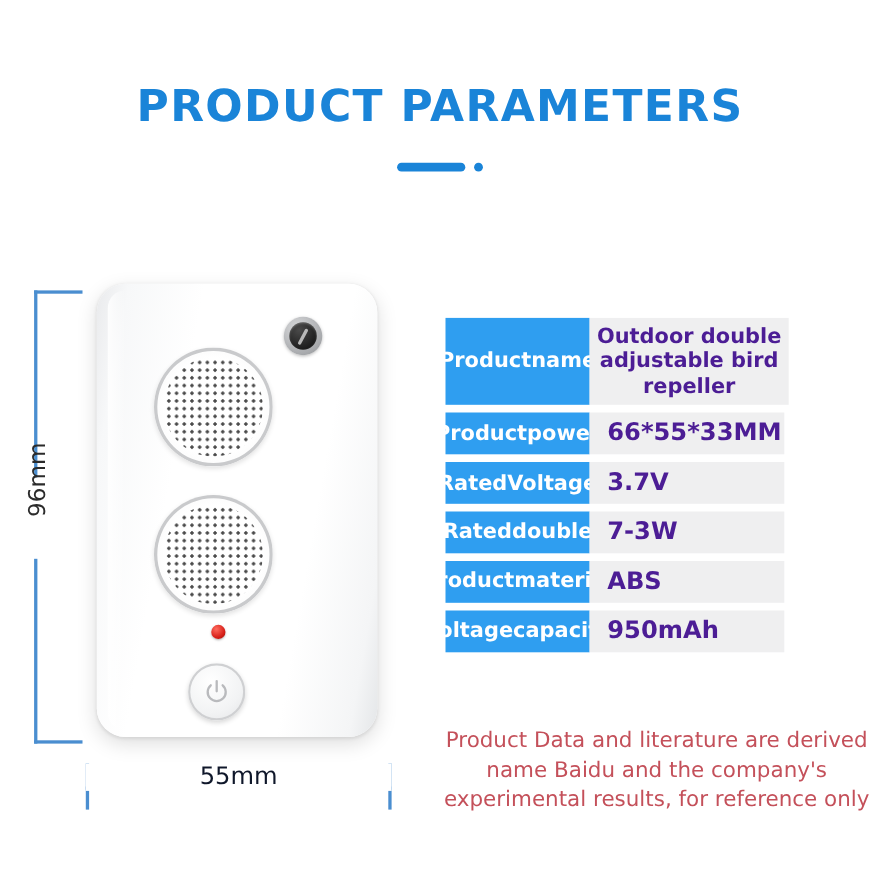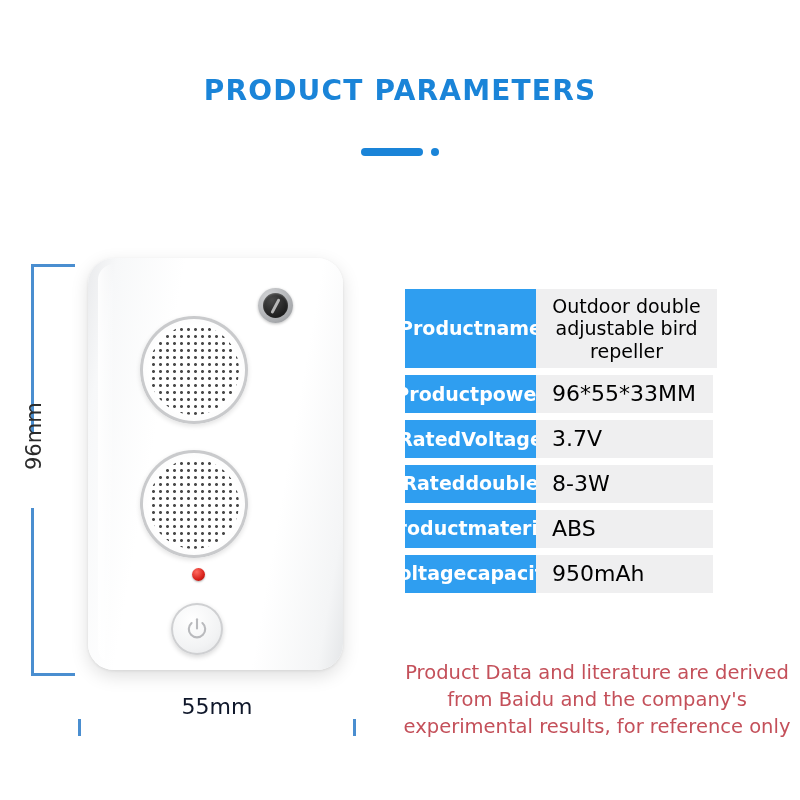--- a/index.html
+++ b/index.html
@@ -9,21 +9,21 @@
     font-family:"Liberation Sans", sans-serif;
     overflow:hidden;
     position:relative;
   }
   .page{position:absolute;inset:0;}
 
   
   .title{
     position:absolute;left:0;right:0;top:74px;
     text-align:center;
-    font-size:28px;
+    font-size:40px;
     font-weight:bold;
     letter-spacing:1.2px;
     color:#1a84d8;
     font-family:"DejaVu Sans", sans-serif;
   }
   .deco{
     position:absolute;top:148px;left:0;right:0;
     display:flex;justify-content:center;align-items:center;gap:8px;
   }
   .deco-bar{width:62px;height:8px;border-radius:4px;background:#1a84d8;}
@@ -147,26 +147,27 @@
     font-size:19px;font-weight:bold;line-height:1.12;
     display:flex;align-items:center;justify-content:center;
     text-align:center;
     padding:6px 2px;
     box-sizing:border-box;
     font-family:"DejaVu Sans", sans-serif;
   }
   .row .v{
     flex:1 1 auto;
     background:#efeff0;
-    color:#000000;
+    color:#4c1d95;
     display:flex;align-items:center;
     padding:6px 0 6px 16px;
     box-sizing:border-box;
     font-size:22px;line-height:1.18;
     font-family:"DejaVu Sans", sans-serif;
+    font-weight:bold;
   }
   .row.r1 .v{
     font-size:19px;
     text-align:center;
     justify-content:center;
     padding-left:6px;padding-right:6px;
     margin-right:-4px;
   }
 
   .note{
@@ -242,39 +243,39 @@
       </div>
       <div class="v">Outdoor double adjustable bird repeller</div>
     </div>
 
     <div class="row">
       <div class="k">
         <span>Product</span>
           <br>
         <span>power</span>
       </div>
-      <div class="v">96*55*33MM</div>
+      <div class="v">66*55*33MM</div>
     </div>
 
     <div class="row">
       <div class="k">
         <span>Rated</span>
           <br>
         <span>Voltage</span>
       </div>
       <div class="v">3.7V</div>
     </div>
 
     <div class="row">
       <div class="k">
         <span>Rated</span>
           <br>
         <span>double</span>
       </div>
-      <div class="v">8-3W</div>
+      <div class="v">7-3W</div>
     </div>
 
     <div class="row">
       <div class="k">
         <span>Product</span>
           <br>
         <span>material</span>
       </div>
       <div class="v">ABS</div>
     </div>
@@ -283,15 +284,15 @@
       <div class="k">
         <span>Voltage</span>
           <br>
         <span>capacity</span>
       </div>
       <div class="v">950mAh</div>
     </div>
 
   </div>
 
-  <div class="note">Product Data and literature are derived from Baidu and the company's experimental results, for reference only</div>
+  <div class="note">Product Data and literature are derived name Baidu and the company's experimental results, for reference only</div>
 
 </div>
 
 </body></html>

